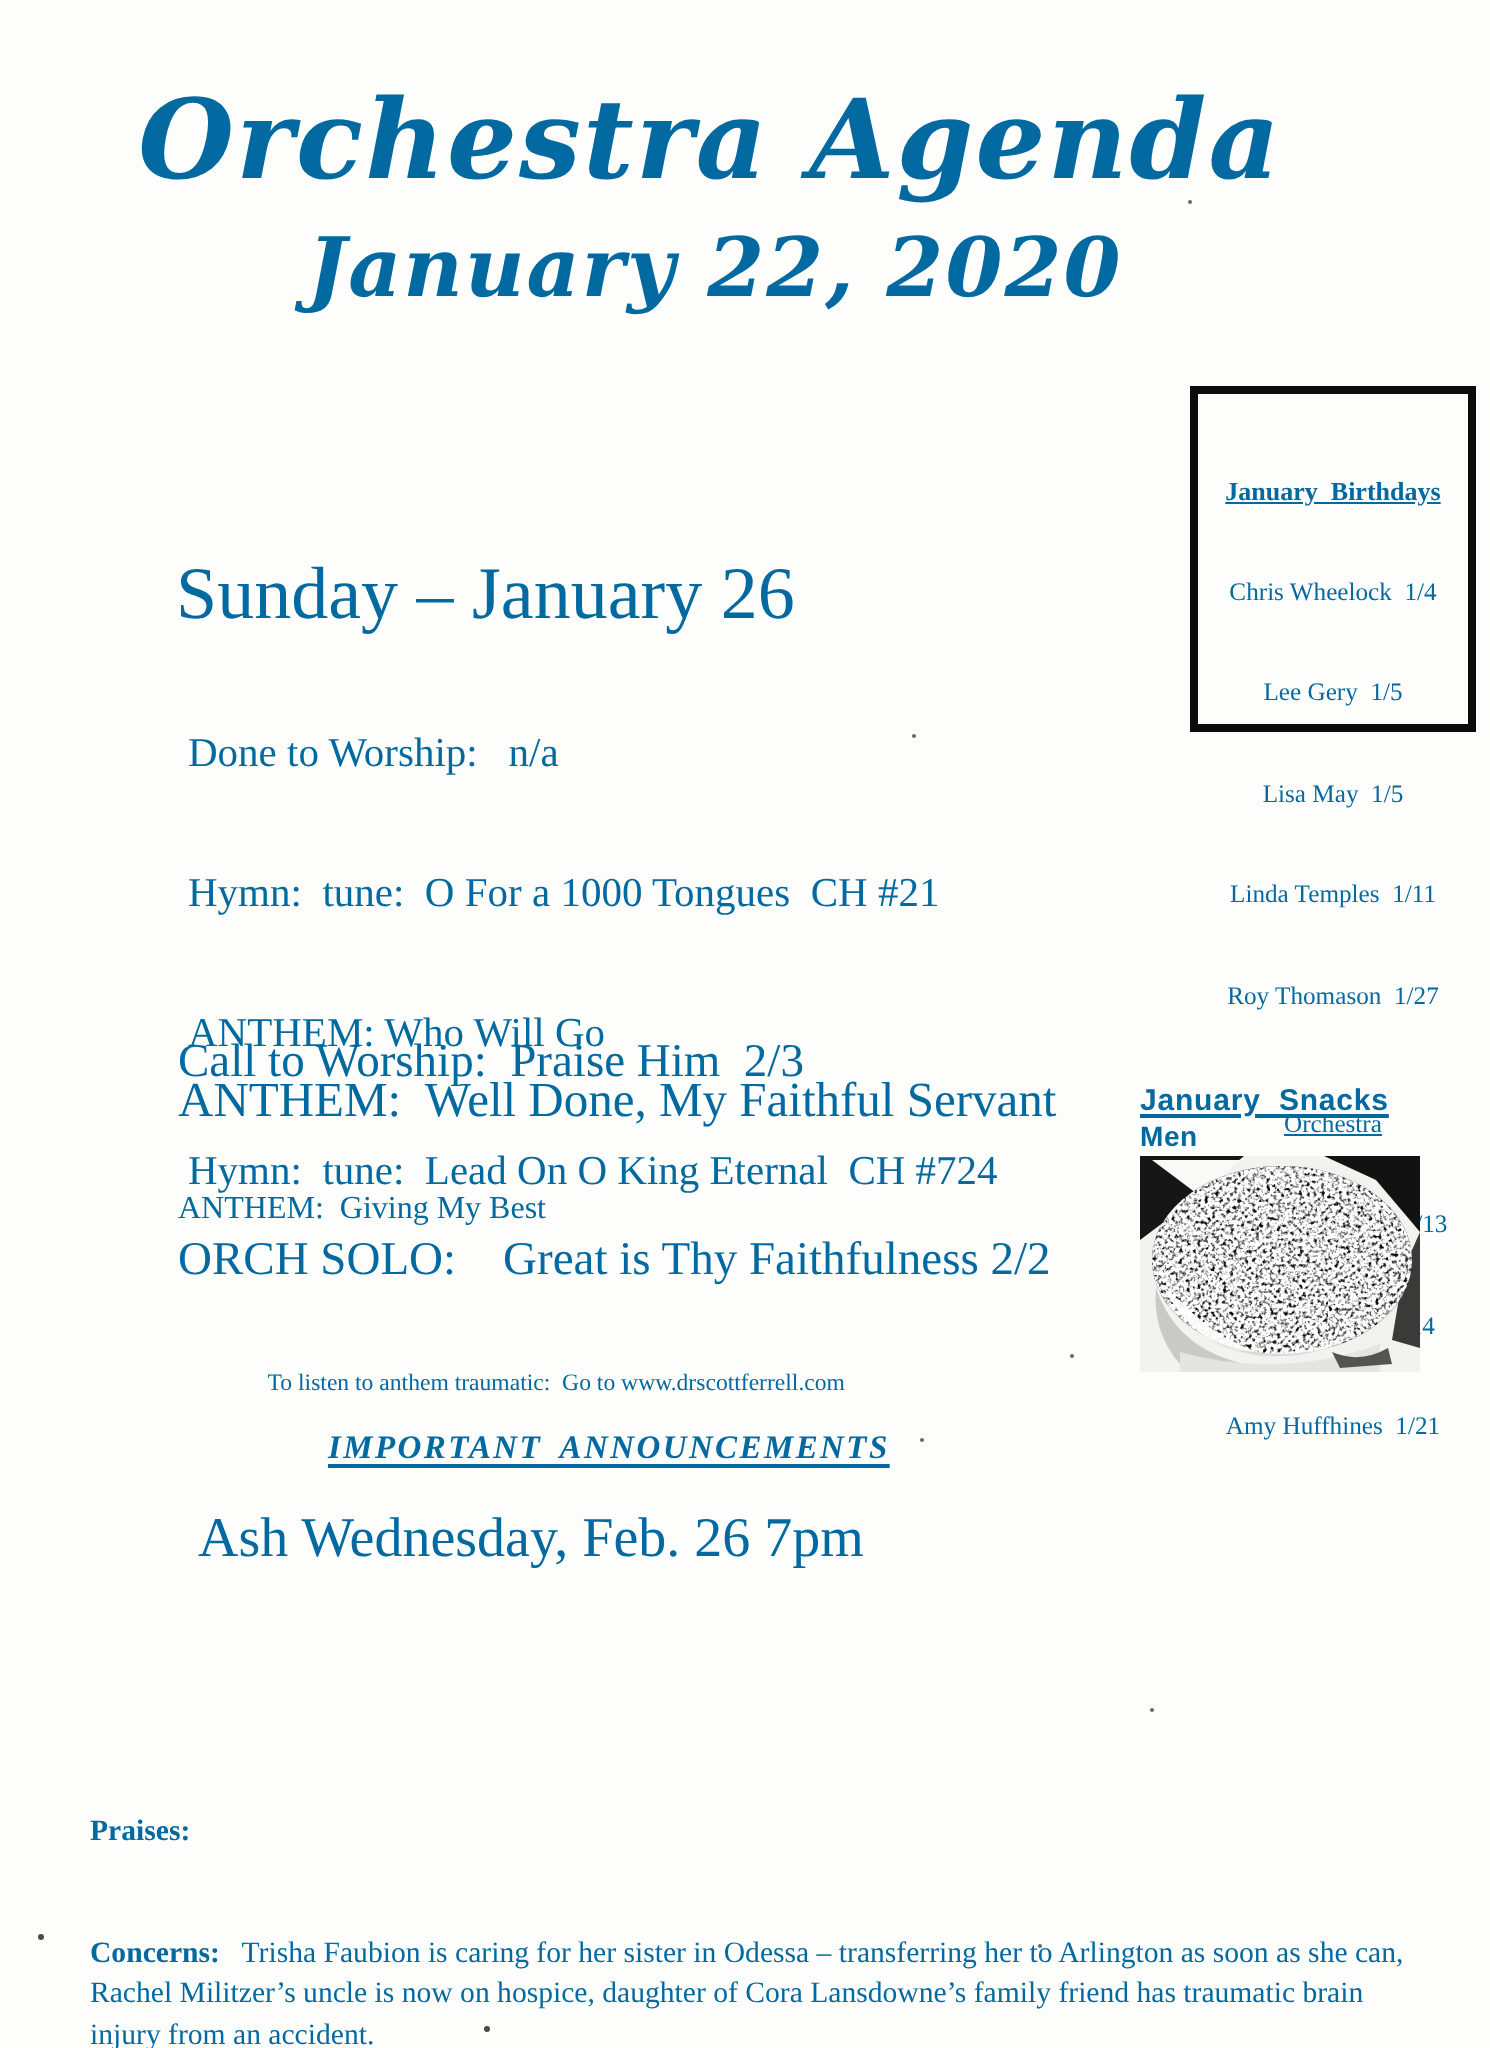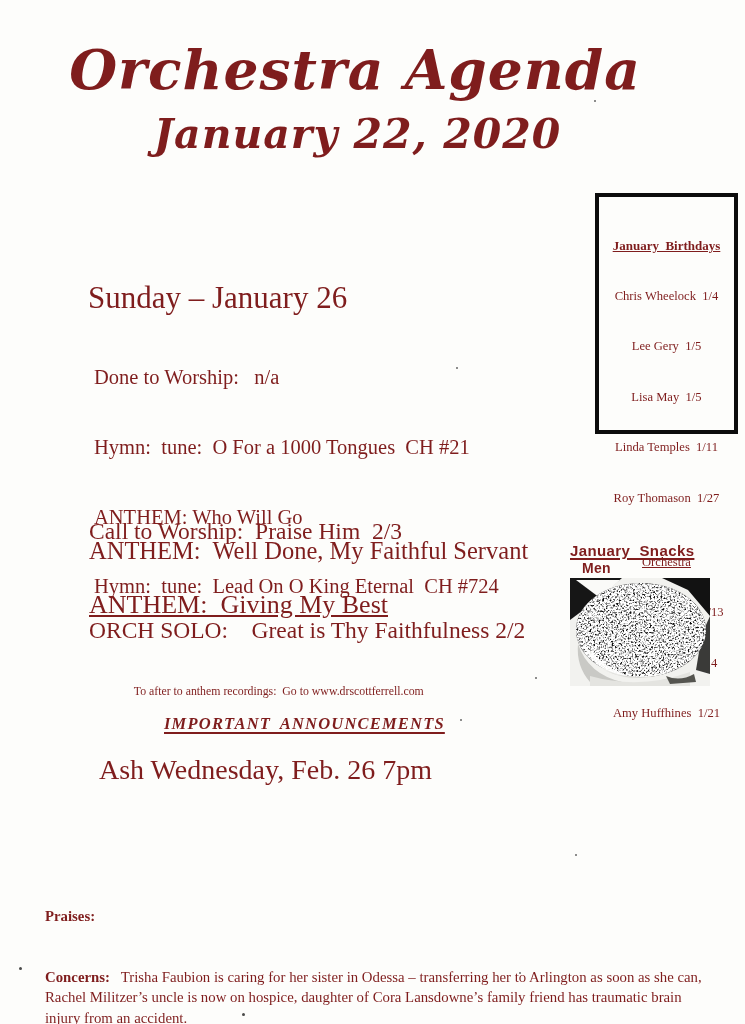--- a/index.html
+++ b/index.html
@@ -1,18 +1,18 @@
 <!DOCTYPE html>
 <html><head>
 <meta charset="utf-8">
 <style>
   html,body{margin:0;padding:0;background:#d8d8d8;}
   .page{
     position:relative;width:745px;height:1024px;margin:0 auto;
-    background:#fdfdfb;color:#7f1d1d;overflow:hidden;
+    background:#fdfdfb;color:#0369a1;overflow:hidden;
     font-family:"Liberation Serif",serif;
   }
   .abs{position:absolute;}
   .pre{white-space:pre-wrap;}
 
   
   .script{
     font-family:"DejaVu Serif",serif;
     font-style:italic;font-weight:bold;
     letter-spacing:1px;
@@ -22,45 +22,45 @@
   .date{left:0;top:102px;width:715px;font-size:41px;line-height:64px;}
 
   .notice{
     left:95px;top:201px;width:478px;
     font-style:italic;font-size:16.5px;line-height:21.5px;
     text-align:center;
   }
 
   
   .bday-box{
-    left:595px;top:193px;width:143px;height:241px;
+    left:595px;top:193px;width:143px;height:173px;
     box-sizing:border-box;border:4px solid #0c0c0c;
     text-align:center;font-size:12.6px;line-height:16.8px;
     padding-top:7px;background:#fdfdfb;
   }
   .bday-title{font-weight:bold;text-decoration:underline;font-size:13px;}
   .bday-sub{text-decoration:underline;margin-top:14px;}
 
-  .service-heading{left:88px;top:280px;font-size:31px;line-height:36px;}
+  .service-heading{left:88px;top:280px;font-size:37px;line-height:36px;}
   .service-list{left:94px;top:320px;font-size:20.5px;line-height:23.2px;}
 
   .cw-group{left:89px;top:449px;font-size:23.5px;line-height:33px;}
   .anthem1{left:89px;top:537px;font-size:24.5px;line-height:28px;}
-  .anthem2{left:89px;top:591px;font-size:26px;line-height:28px;text-decoration:underline;}
+  .anthem2{left:89px;top:591px;font-size:16px;line-height:28px;}
 
   
   .snacks-title{
     left:570px;top:542px;width:150px;
     font-family:"Liberation Sans",sans-serif;font-weight:bold;
     font-size:15px;letter-spacing:.4px;
     text-decoration:underline;text-underline-offset:2px;
     text-decoration-thickness:2px;
   }
   .snacks-group{
-    left:582px;top:560px;
+    left:570px;top:560px;
     font-family:"Liberation Sans",sans-serif;font-weight:bold;
     font-size:14px;letter-spacing:.3px;
   }
   .photo{left:570px;top:578px;}
 
   .recordings{left:122px;top:667px;font-size:11.8px;line-height:16px;}
   .recordings .url{}
 
   .announce-heading{
     left:164px;top:714px;font-size:16.5px;font-weight:bold;font-style:italic;
@@ -133,21 +133,21 @@
     <path d="M8,66 Q18,96 52,104 L20,104 Q6,88 8,66 Z" fill="#c9c9c5"></path>
     <ellipse cx="71" cy="52" rx="65" ry="47" fill="#0e0e0e"></ellipse>
     <path d="M12,66 Q28,98 66,101 Q38,92 22,74 Z" fill="#ededea"></path>
     <path d="M34,92 Q72,110 112,88 Q82,102 48,97 Z" fill="#d8d8d4"></path>
     <ellipse cx="71" cy="52" rx="65" ry="47" fill="#0e0e0e" filter="url(#speckle)"></ellipse>
     <path d="M20,98 Q70,112 120,94 L120,108 L20,108 Z" fill="#e4e4e0"></path>
     <path d="M96,98 Q110,104 124,96 L126,104 L100,106 Z" fill="#555550"></path>
   </svg>
 
   <div class="abs recordings pre">
-    <span>To after to anthem recordings:  Go to </span><span class="url">www.drscottferrell.com</span>
+    <span>To listen to anthem traumatic:  Go to </span><span class="url">www.drscottferrell.com</span>
   </div>
 
   <div class="abs announce-heading">IMPORTANT ANNOUNCEMENTS</div>
   <div class="abs announce-item">Ash Wednesday, Feb. 26 7pm</div>
 
   <div class="abs prayer pre">
     <div><b>Praises:</b></div>
     <div><b>Concerns:</b><span>   Trisha Faubion is caring for her sister in Odessa – transferring her to Arlington as soon as she can, Rachel Militzer’s uncle is now on hospice, daughter of Cora Lansdowne’s family friend has traumatic brain injury from an accident.</span></div>
   </div>
 

